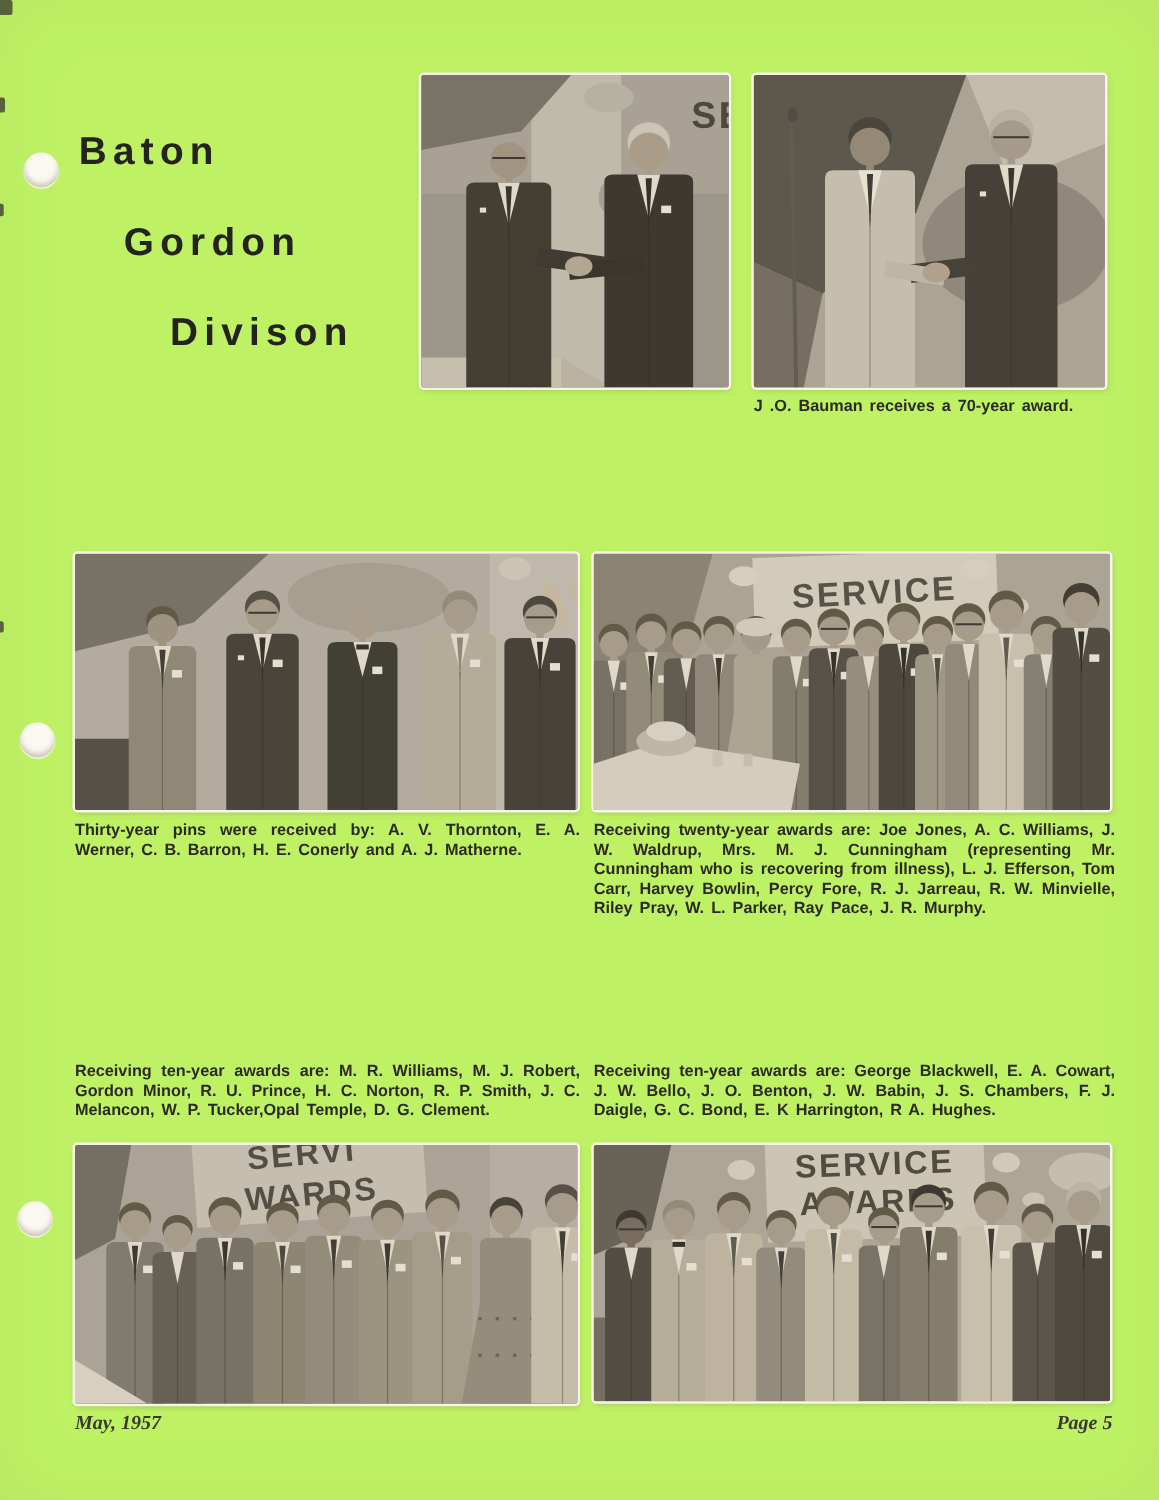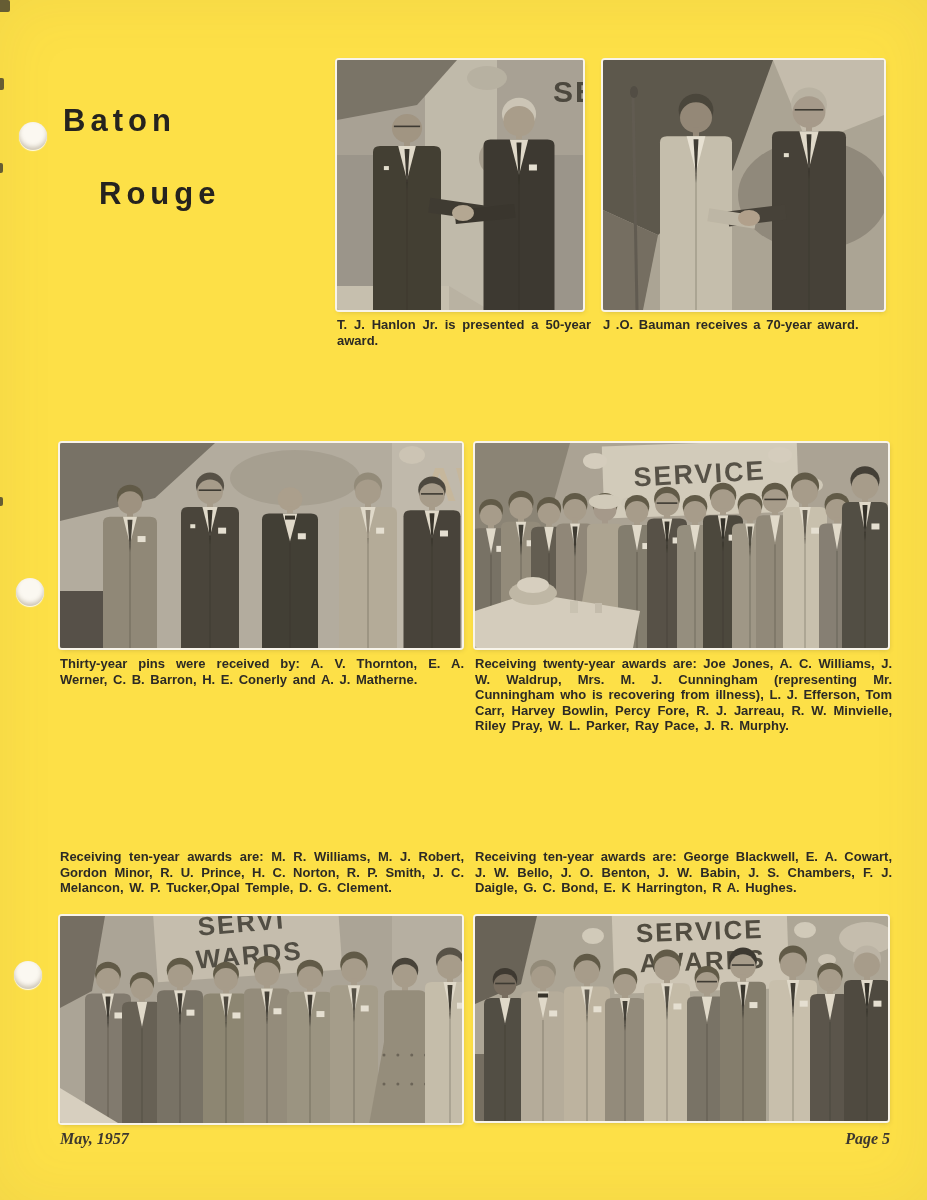--- a/index.html
+++ b/index.html
@@ -1,18 +1,18 @@
 <!DOCTYPE html>
 <html><head>
 <meta charset="utf-8">
 <style>
   html,body{margin:0;padding:0;background:#d8d2c4;}
   #page{
     position:relative;width:927px;height:1200px;margin:0 auto;
-    background:#fde047;overflow:hidden;
+    background:#bef264;overflow:hidden;
     font-family:"Liberation Sans",sans-serif;
     box-shadow:inset 0 0 60px rgba(120,105,80,0.08);
   }
   .title-line{
     position:absolute;font-size:31px;font-weight:700;letter-spacing:5px;
     color:#25231f;font-family:"Liberation Sans",sans-serif;
   }
   .photo-frame{
     position:absolute;background:#9b968c;
     box-shadow:0 0 0 2px #f8f4ea,1px 2px 5px rgba(90,80,60,0.28);
@@ -44,21 +44,22 @@
 
   <div class="edge-speck" style="top:0;width:10px;height:12px;"></div>
   <div class="edge-speck" style="top:78px;width:4px;height:12px;"></div>
   <div class="edge-speck" style="top:163px;width:3px;height:10px;"></div>
   <div class="edge-speck" style="top:497px;width:3px;height:9px;"></div>
   <div class="punch-hole" style="left:19px;top:122px;width:28px;height:28px;"></div>
   <div class="punch-hole" style="left:16px;top:578px;width:28px;height:28px;"></div>
   <div class="punch-hole" style="left:14px;top:961px;width:28px;height:28px;"></div>
 
   <div class="title-line" style="left:63px;top:103px;">Baton</div>
-  <div class="title-line" style="left:99px;top:176px;">Rouge</div>
+  <div class="title-line" style="left:99px;top:176px;">Gordon</div>
+  <div class="title-line" style="left:136px;top:248px;">Divison</div>
 
   <div class="photo-frame" style="left:337px;top:60px;width:246px;height:250px;">
     <svg viewBox="0 0 246 250">
         <rect x="0" y="0" width="246" height="250" fill="#96918a"></rect>
         <rect x="0" y="0" width="246" height="95" fill="#a49f95"></rect>
         <rect x="88" y="0" width="72" height="250" fill="#bfbaad"></rect>
         <path d="M0,0 L120,0 L80,45 L0,60 Z" fill="#716c63"></path>
         <ellipse cx="150" cy="18" rx="20" ry="12" fill="#b5b0a3"></ellipse>
         <ellipse cx="186" cy="62" rx="10" ry="14" fill="#a59e91"></ellipse>
         <ellipse cx="152" cy="98" rx="10" ry="14" fill="#a29b8e"></ellipse>
@@ -118,21 +119,20 @@
           <polygon points="196.38,71.3272 215.62,71.3272 206,108.3872" fill="#e2ddd0"></polygon>
           <polygon points="203.5,74.3272 208.5,74.3272 206,119.28720000000001" fill="#292723"></polygon>
           <line x1="206" y1="110.56720000000001" x2="206" y2="250" stroke="rgba(30,28,24,0.35)" stroke-width="1"></line>
           <rect x="180.84" y="93.1272" width="5" height="4" fill="#e6e2d5"></rect>
         </g>
         <rect x="125" y="148" width="58" height="15" fill="#38352f" transform="rotate(-7 154 155.5)"></rect>
         <rect x="105" y="152" width="48" height="13" fill="#bcb6a7" transform="rotate(9 129 158.5)"></rect>
         <ellipse cx="146" cy="158" rx="11" ry="8" fill="#ae9e8b"></ellipse>
       </svg>
   </div>
-  <p class="caption" style="left:337px;top:317px;width:254px;">T. J. Hanlon Jr. is presented a 50-year award.</p>
   <p class="caption" style="left:603px;top:317px;width:290px;">J .O. Bauman receives a 70-year award.</p>
 
   <div class="photo-frame" style="left:60px;top:443px;width:402px;height:205px;">
     <svg viewBox="0 0 402 205">
         <rect x="0" y="0" width="402" height="205" fill="#b0aba0"></rect>
         <path d="M0,0 L155,0 L95,55 L0,78 Z" fill="#6f6a61"></path>
         <rect x="332" y="0" width="70" height="205" fill="#bfb9ae"></rect>
         <ellipse cx="235" cy="35" rx="65" ry="28" fill="#a29c90"></ellipse>
         <text x="362" y="58" font-size="48" fill="#c6b79e" text-anchor="start" font-family="&quot;Liberation Sans&quot;,sans-serif" font-weight="700" letter-spacing="2">AW</text>
         <ellipse cx="352" cy="12" rx="13" ry="9" fill="#ccc6b8"></ellipse>

